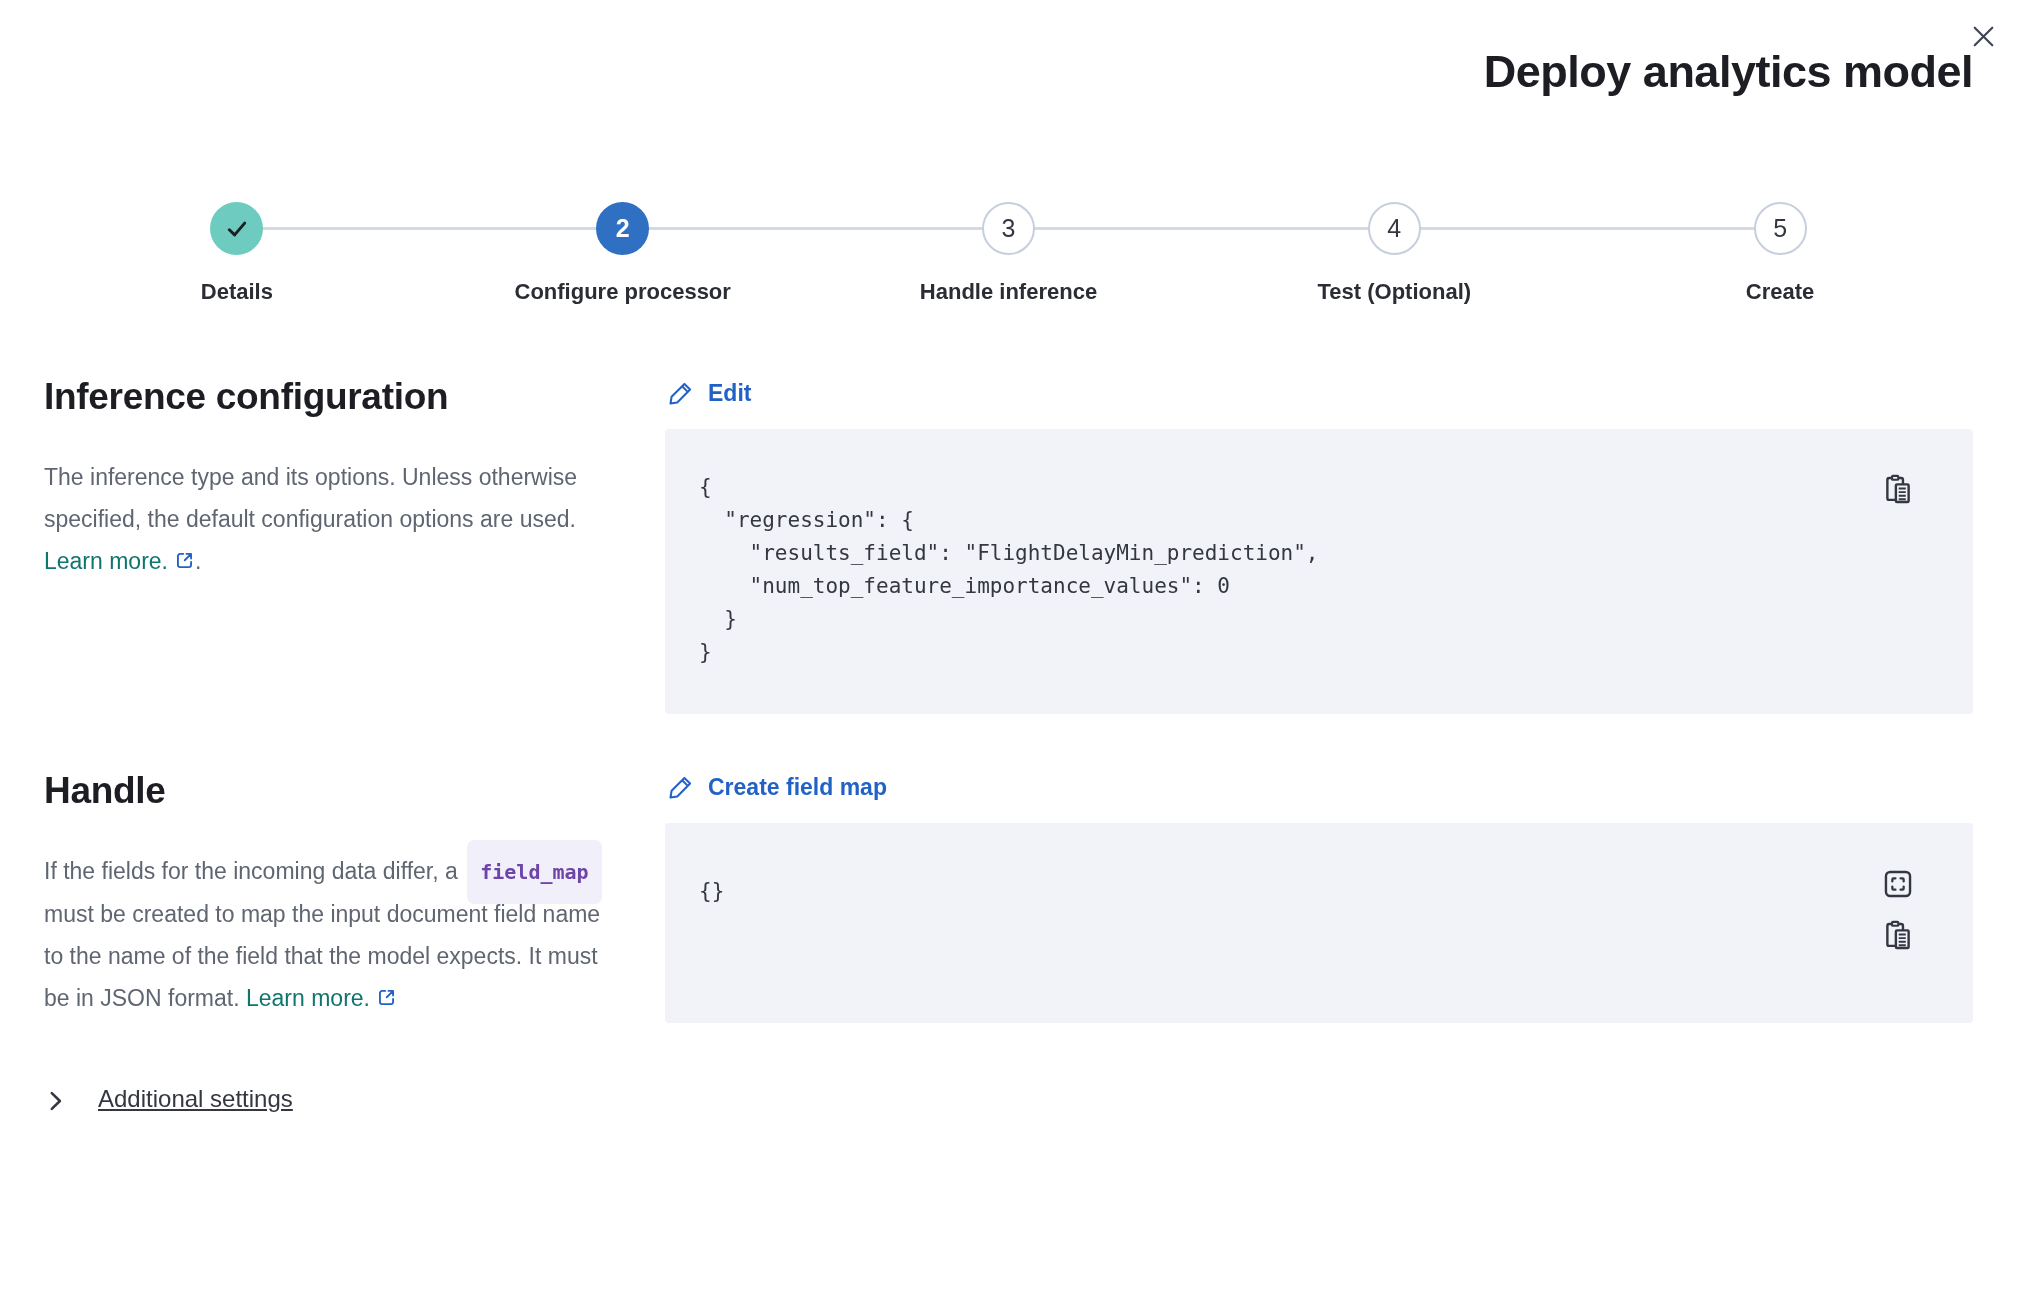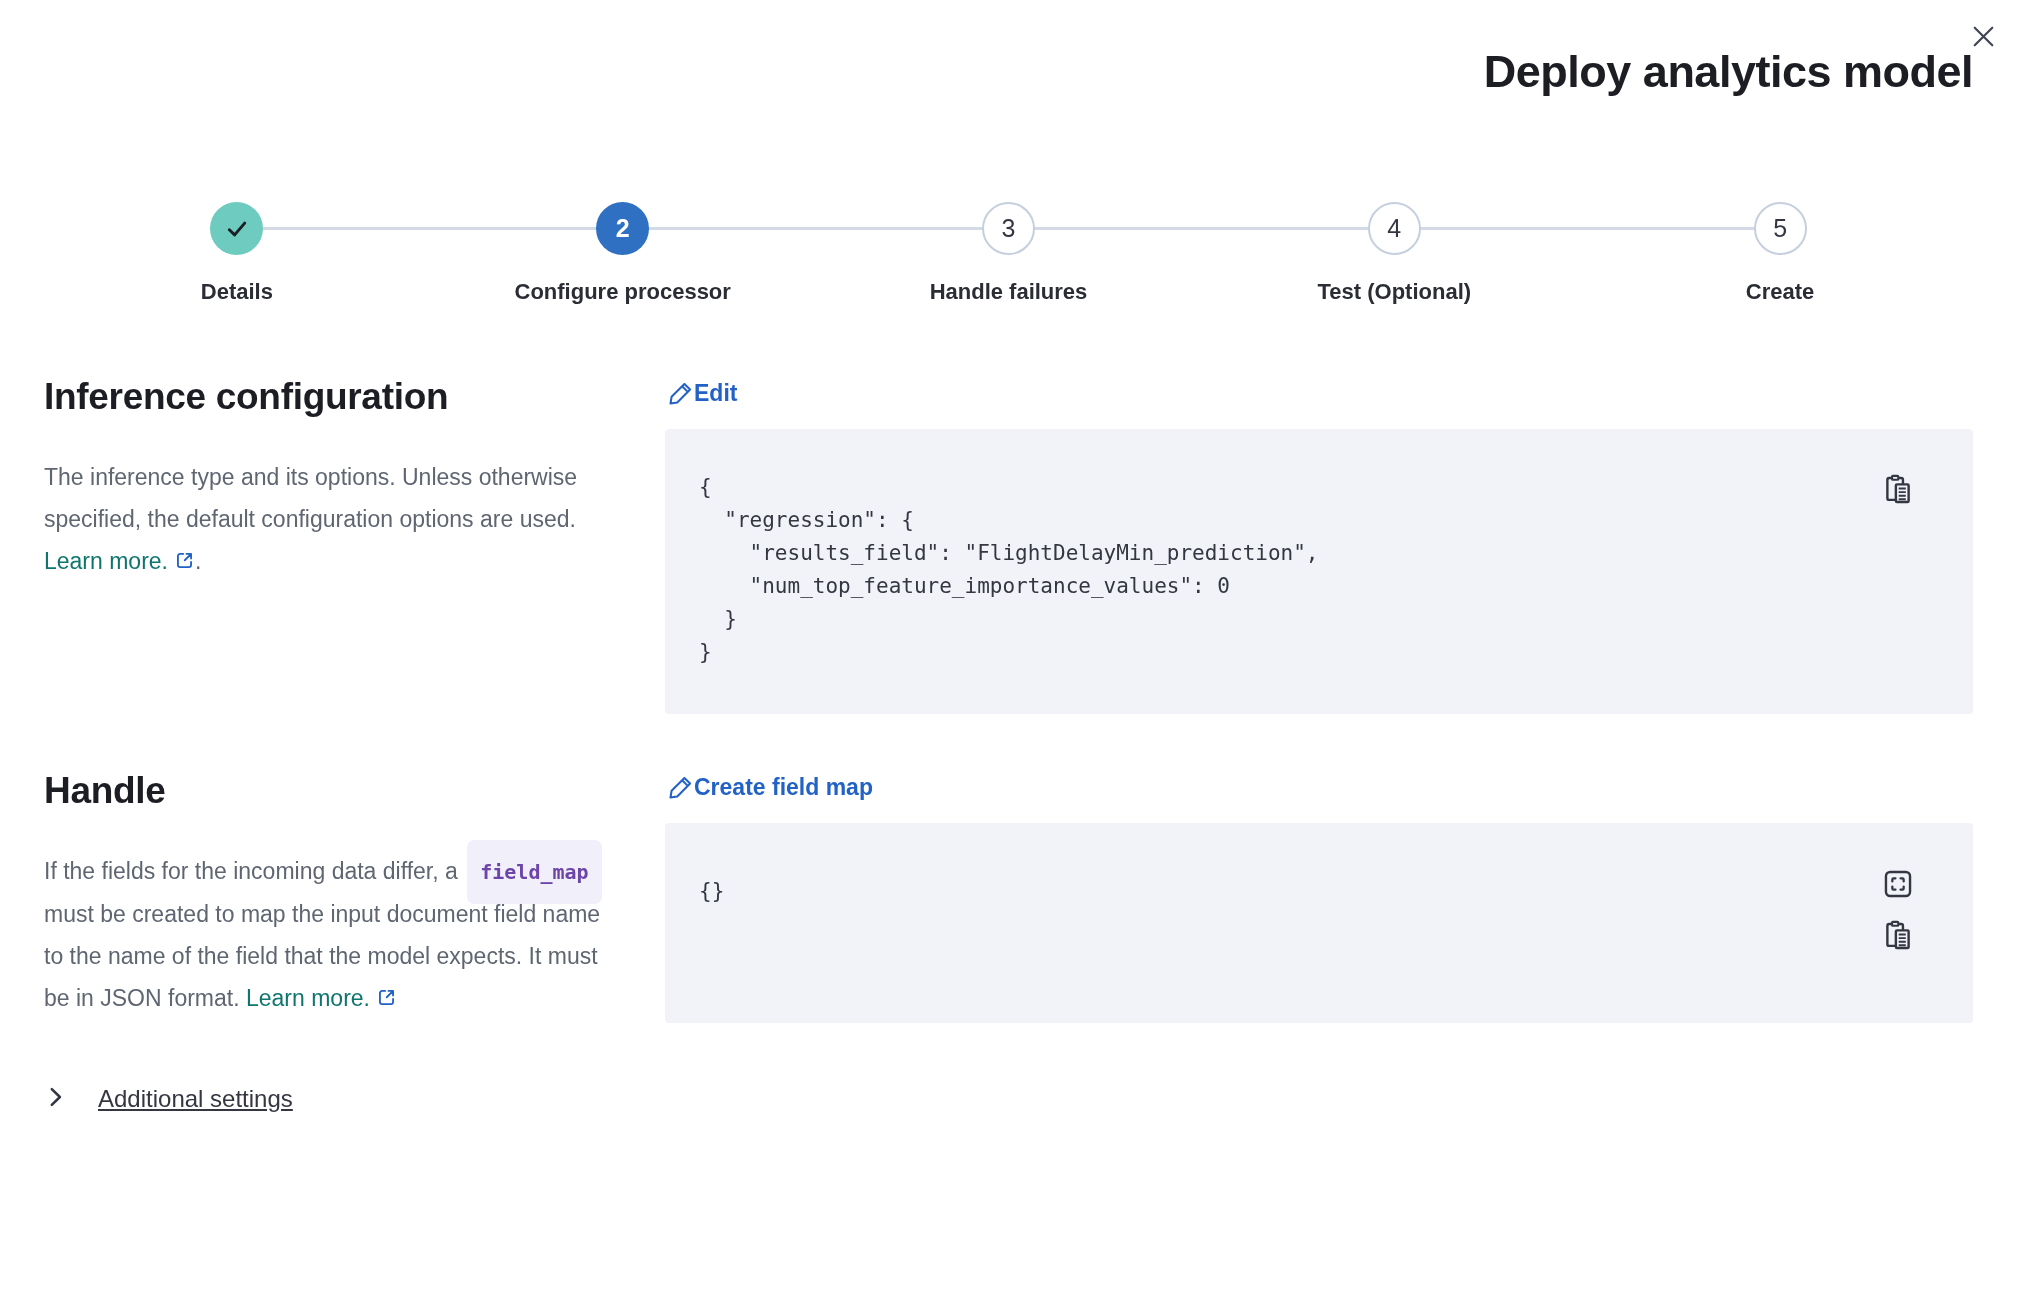--- a/index.html
+++ b/index.html
@@ -56,21 +56,21 @@
   .code-chip {
     font-family: "DejaVu Sans Mono", monospace;
     font-size: 20px; font-weight: 700; color: #6d44a8;
     background: #f1effa; border-radius: 7px;
     padding: 20px 13px; margin: 0 3px;
     white-space: nowrap;
   }
 
   
   .action-link {
-    display: inline-flex; align-items: center; 
+    display: inline-flex; align-items: center; gap: 14px;
     font-size: 23px; font-weight: 600; color: #2262c6;
     text-decoration: none; cursor: pointer; margin: 4px 0 0 2px;
   }
   .code-panel {
     position: relative; margin-top: 18px;
     background: #f1f3f8; border-radius: 4px;
     padding: 42px 34px;
   }
   .code-panel pre {
     font-family: "DejaVu Sans Mono", monospace;
@@ -81,21 +81,21 @@
   .panel-fields    { height: 200px; padding-top: 52px; }
 
   .panel-actions {
     position: absolute; top: 44px; right: 58px;
     display: flex; flex-direction: column; gap: 18px; align-items: center;
   }
   .icon-btn { background: transparent; border: none; cursor: pointer; padding: 0; line-height: 0; }
 
   
   .accordion {
-    margin-top: 62px; display: inline-flex; align-items: flex-start; gap: 30px;
+    margin-top: 62px; display: inline-flex; align-items: flex-end; gap: 30px;
     cursor: pointer; background: transparent; border: none;
   }
   .accordion-label {
     font-size: 24px; font-weight: 500; color: #343741; text-decoration: underline;
     font-family: "Liberation Sans", sans-serif;
   }
 </style>
 </head>
 <body>
 
@@ -121,21 +121,21 @@
       <div class="step-label">Details</div>
     </li>
 
     <li class="step">
       <div class="step-circle current">2</div>
       <div class="step-label">Configure processor</div>
     </li>
 
     <li class="step">
       <div class="step-circle incomplete">3</div>
-      <div class="step-label">Handle failures</div>
+      <div class="step-label">Handle inference</div>
     </li>
 
     <li class="step">
       <div class="step-circle incomplete">4</div>
       <div class="step-label">Test (Optional)</div>
     </li>
 
     <li class="step">
       <div class="step-circle incomplete">5</div>
       <div class="step-label">Create</div>

